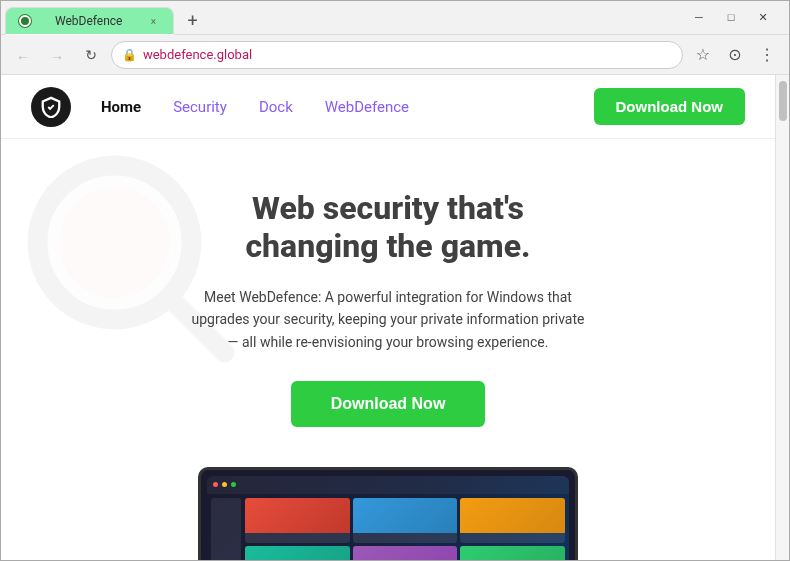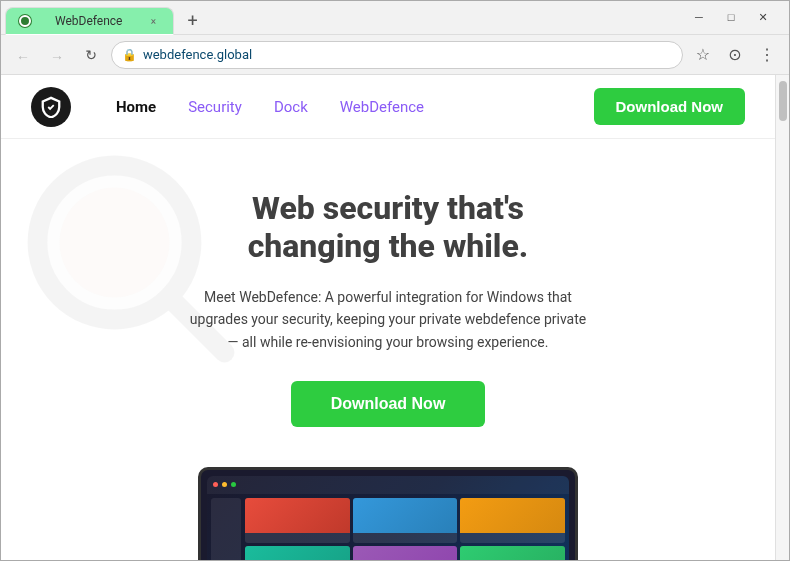--- a/index.html
+++ b/index.html
@@ -155,21 +155,21 @@
     }
 
     .lock-icon {
       color: #555;
       font-size: 12px;
     }
 
     .url-text {
       flex: 1;
       font-size: 13px;
-      color: #0c4a6e;
+      color: #be185d;
     }
 
     .toolbar-icons {
       display: flex;
       align-items: center;
       gap: 4px;
     }
 
     .toolbar-icon-btn {
       width: 28px;
@@ -220,21 +220,20 @@
     
     .site-navbar {
       display: flex;
       align-items: center;
       padding: 0 30px;
       height: 64px;
       border-bottom: 1px solid #eee;
       background: #fff;
       position: relative;
       z-index: 10;
-      gap: 15px;
     }
 
     .site-logo {
       width: 40px;
       height: 40px;
       background: #1a1a1a;
       border-radius: 50%;
       display: flex;
       align-items: center;
       justify-content: center;
@@ -518,23 +517,23 @@
               <circle cx="85" cy="85" r="50" fill="rgba(230,180,160,0.4)"></circle>
               <line x1="135" y1="135" x2="185" y2="185" stroke="#aaa" stroke-width="18" stroke-linecap="round"></line>
             </svg>
           </div>
           <div class="watermark-text">risk.com</div>
         </div>
 
         <div class="hero-content">
           <h1 class="hero-title">
             <span>Web security that's</span><br>
-            <span>changing the while.</span>
+            <span>changing the game.</span>
           </h1>
-          <p class="hero-desc">Meet WebDefence: A powerful integration for Windows that upgrades your security, keeping your private webdefence private — all while re-envisioning your browsing experience.</p>
+          <p class="hero-desc">Meet WebDefence: A powerful integration for Windows that upgrades your security, keeping your private information private — all while re-envisioning your browsing experience.</p>
           <button class="download-btn-hero">Download Now</button>
         </div>
 
         <div class="laptop-mockup">
           <div class="laptop-screen">
             <div class="laptop-screen-inner">
               <div class="laptop-bar">
                 <div class="laptop-dot" style="background:#ff5f57;"></div>
                 <div class="laptop-dot" style="background:#febc2e;"></div>
                 <div class="laptop-dot" style="background:#28c840;"></div>

